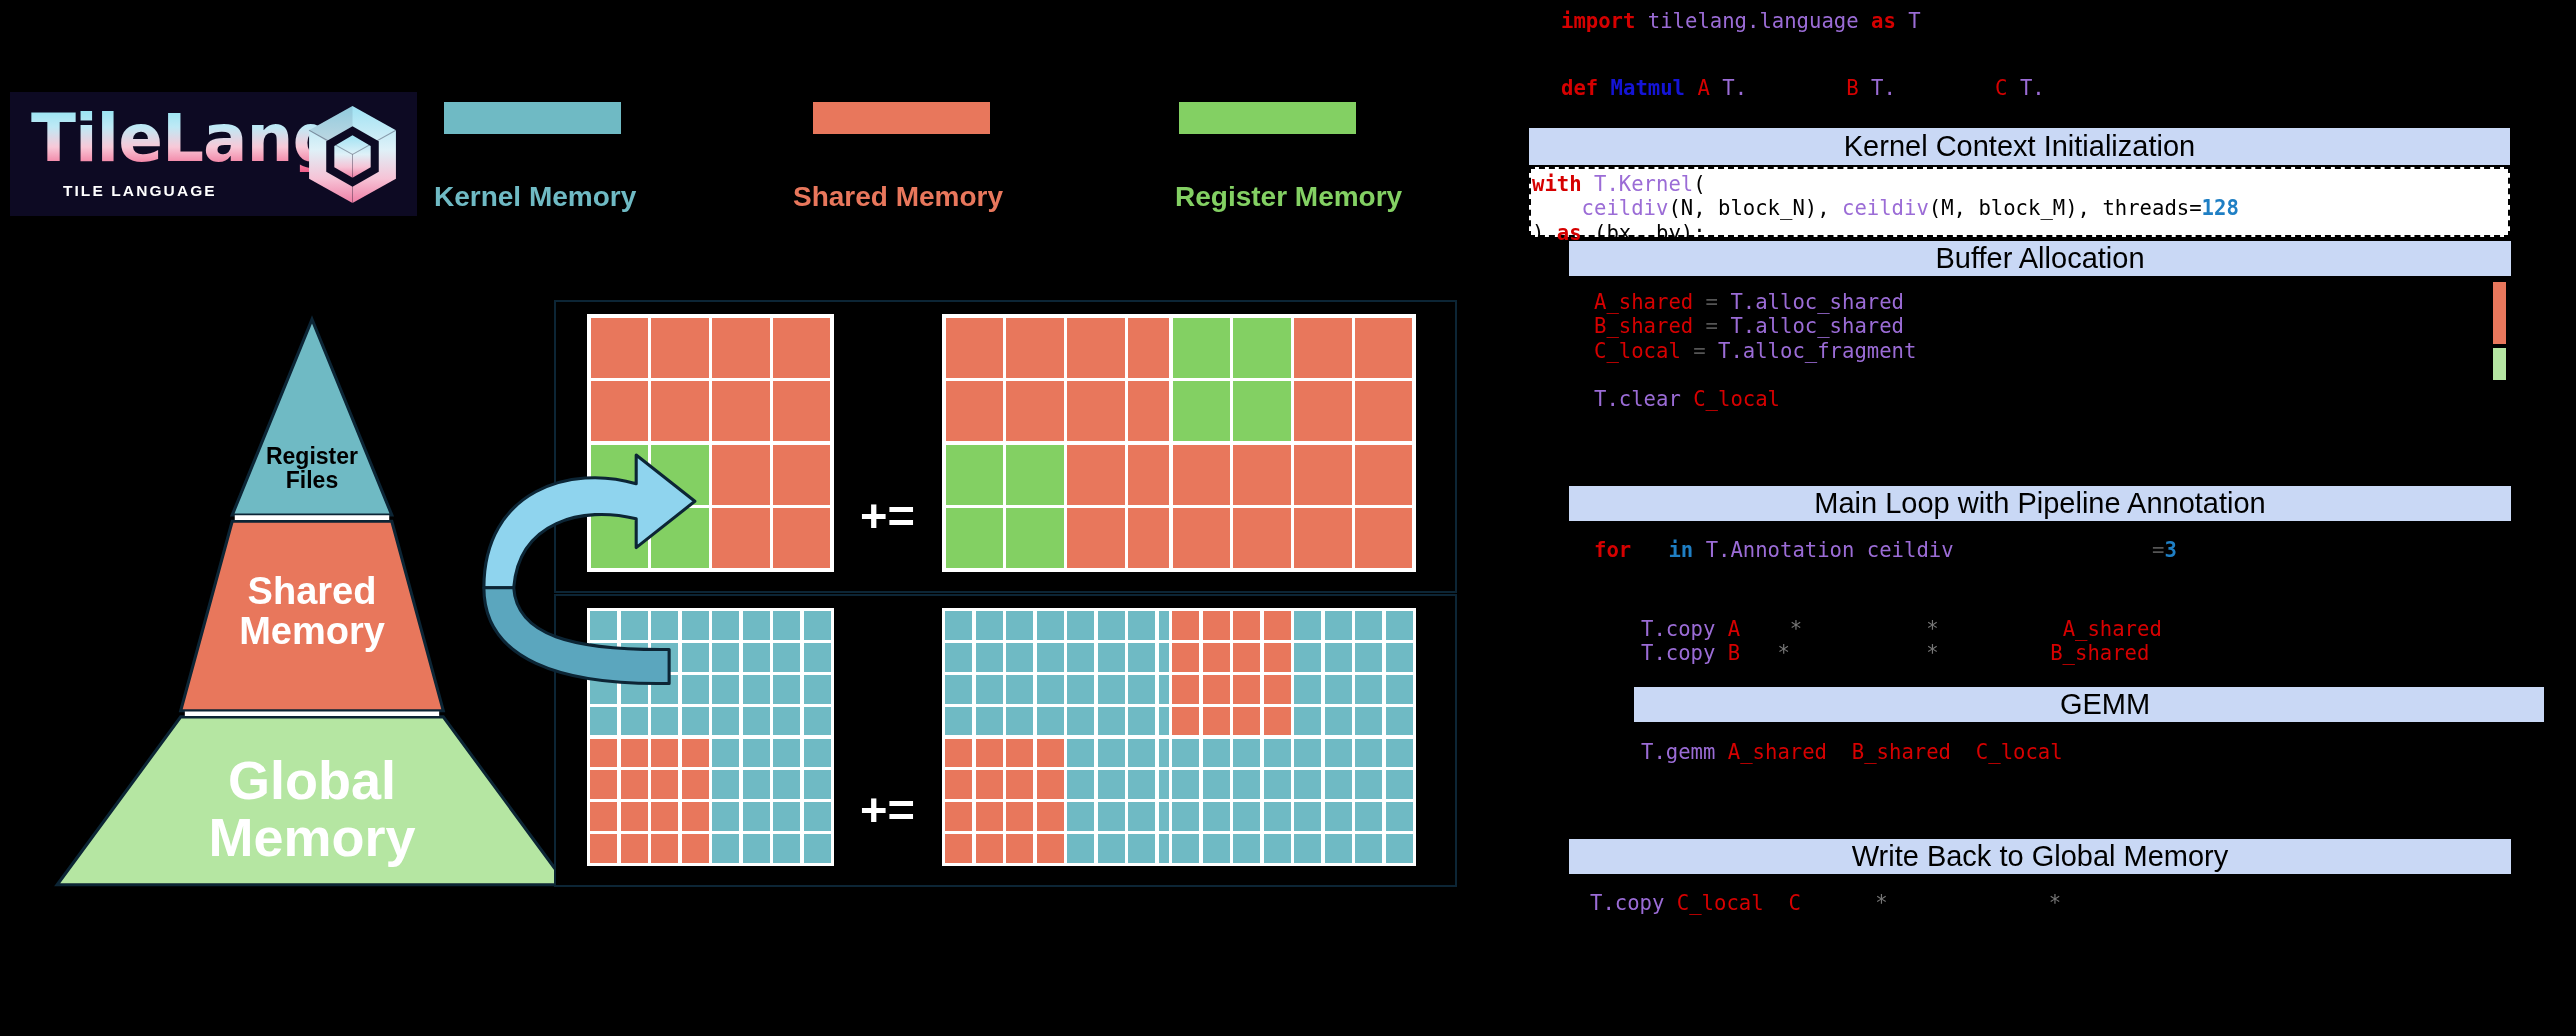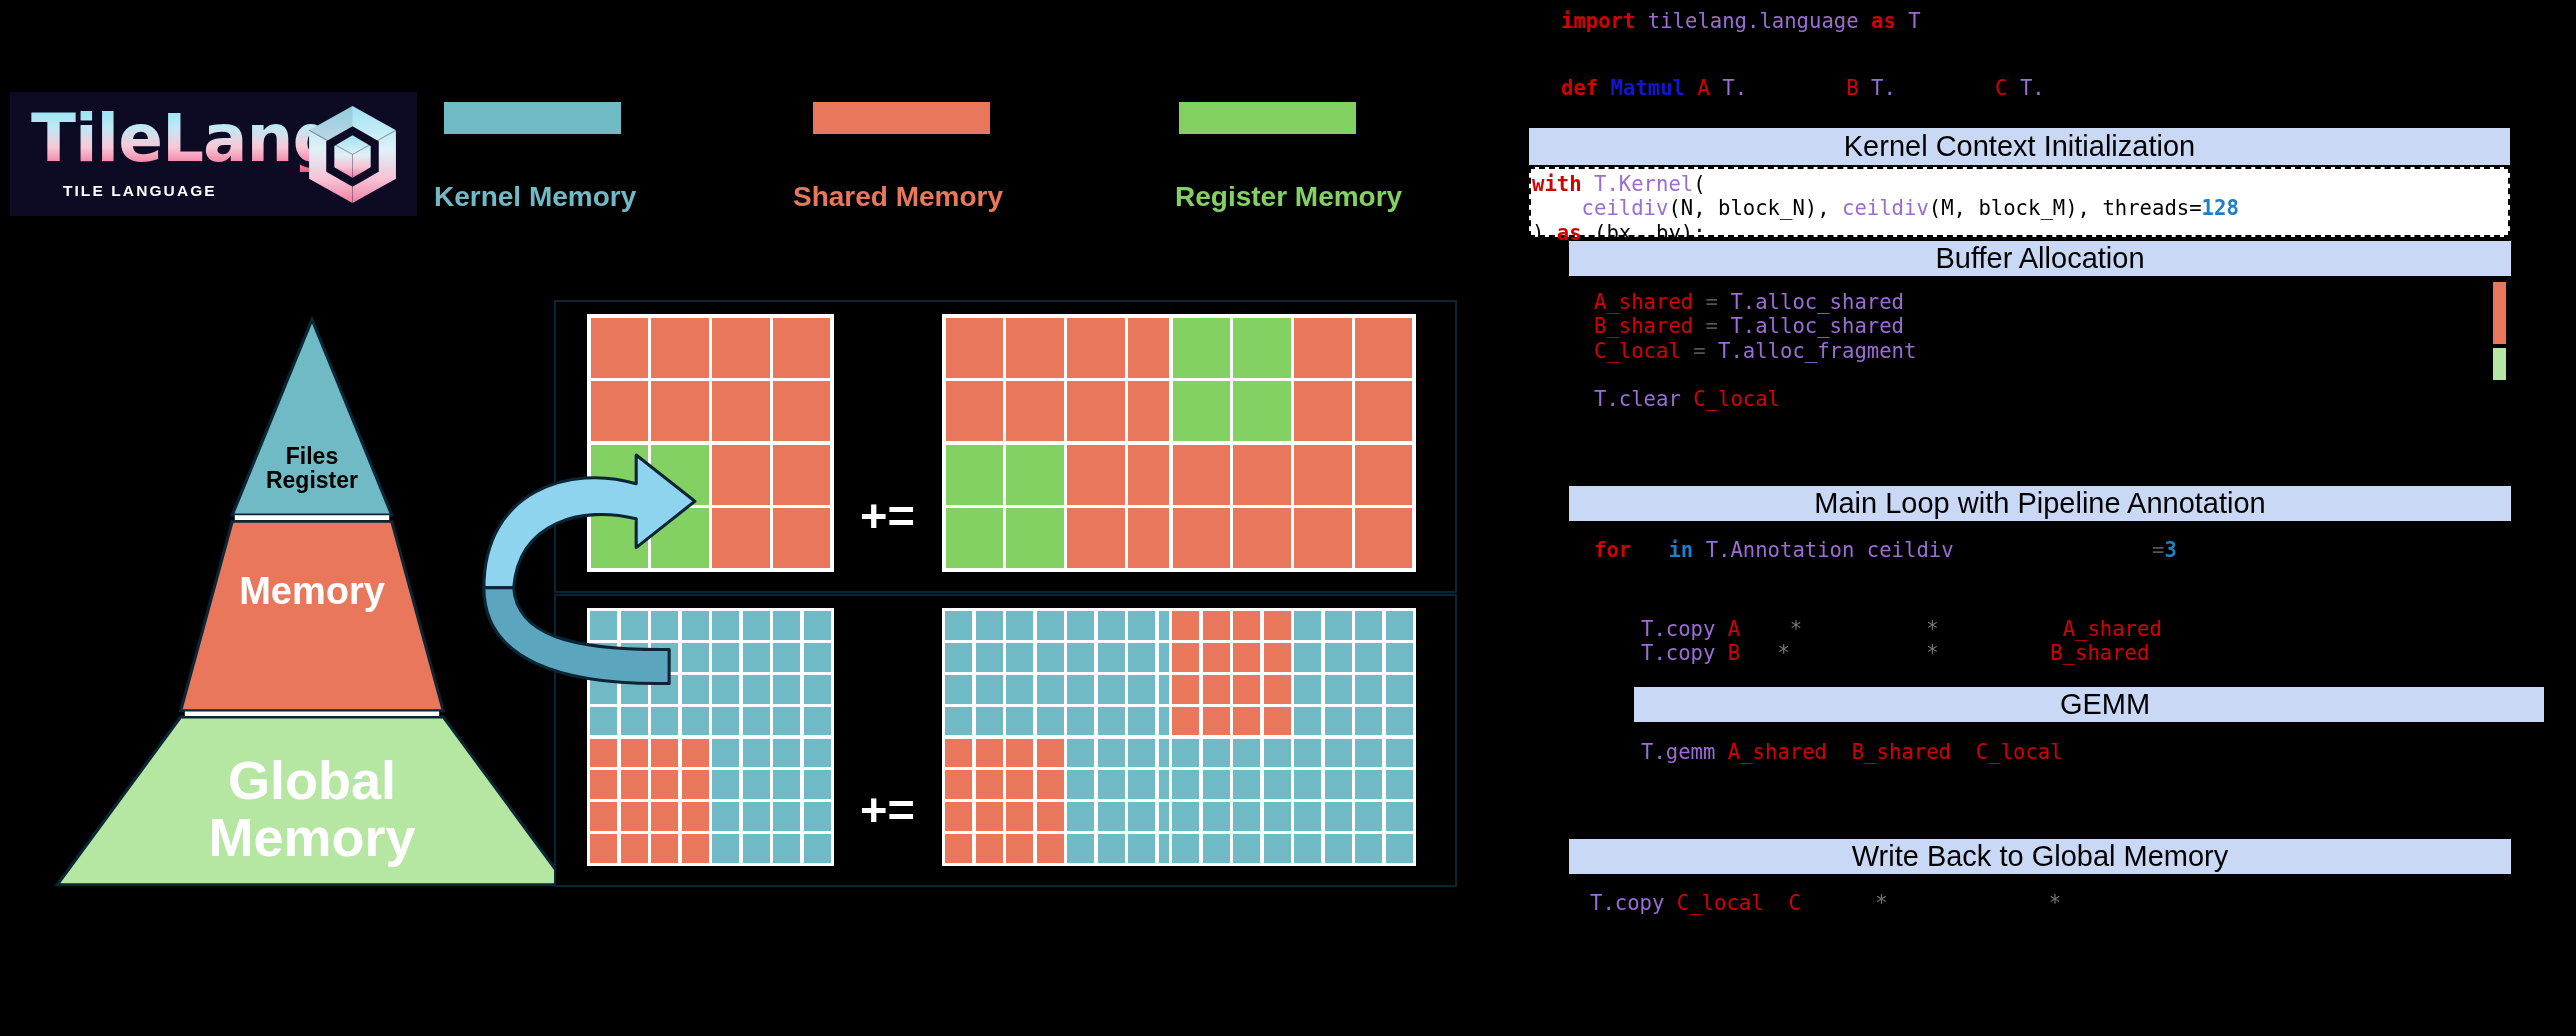--- a/index.html
+++ b/index.html
@@ -98,24 +98,25 @@
 
   <div id="pyr">
     <svg viewBox="0 0 1010 1130" width="520" height="582">
       <polygon id="pl2" points="505,20 660,400 350,400" stroke="#0c2535" stroke-width="6" fill="#6FBAC4"></polygon>
       <polygon id="pl1" points="350,412 660,412 760,780 250,780" stroke="#0c2535" stroke-width="6" fill="#E8775C"></polygon>
       <polygon id="pl0" points="250,792 760,792 1000,1118 10,1118" stroke="#0c2535" stroke-width="6" fill="#B5E6A2"></polygon>
       <line x1="355" y1="405" x2="655" y2="405" stroke="#fff" stroke-width="9"></line>
       <line x1="258" y1="786" x2="752" y2="786" stroke="#fff" stroke-width="9"></line>
     </svg>
     <div class="pyr-lbl" id="plb2" style="top: 135px; color: rgb(0, 0, 0); font-size: 23px;">
+        <div>Register</div>
         <div>Files</div>
-        <div>Register</div>
       </div>
     <div class="pyr-lbl" id="plb1" style="top: 262px; color: rgb(255, 255, 255); font-size: 38px;">
+        <div>Shared</div>
         <div>Memory</div>
       </div>
     <div class="pyr-lbl" id="plb0" style="top: 443px; color: rgb(255, 255, 255); font-size: 54px;">
         <div>Global</div>
         <div>Memory</div>
       </div>
   </div>
 
   <svg style="position:absolute;left:453px;top:428px;width:247px;height:268px;z-index:5" viewBox="0 0 480 520">
     <path id="arrTop" d="M60 310 C 60 120, 230 70, 356 108 L 356 52 L 470 142 L 356 232 L 356 176 C 250 150, 128 182, 118 310 Z" stroke="#0c2535" stroke-width="6" stroke-linejoin="round" fill="#8FD4EE"></path>

